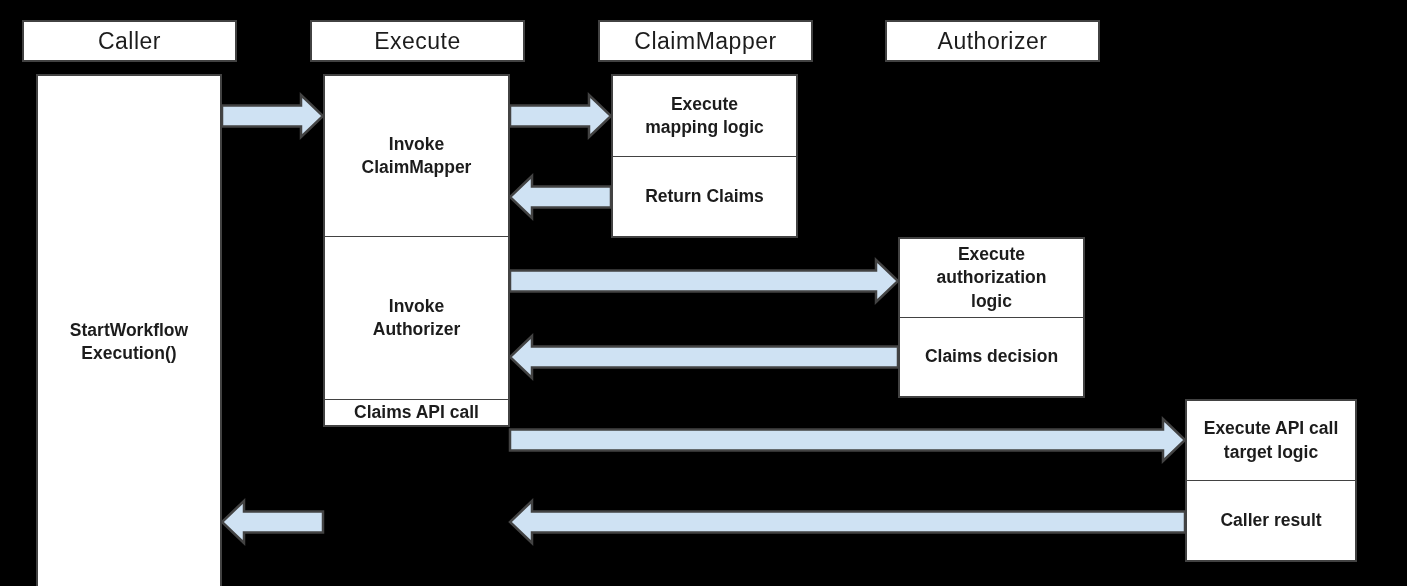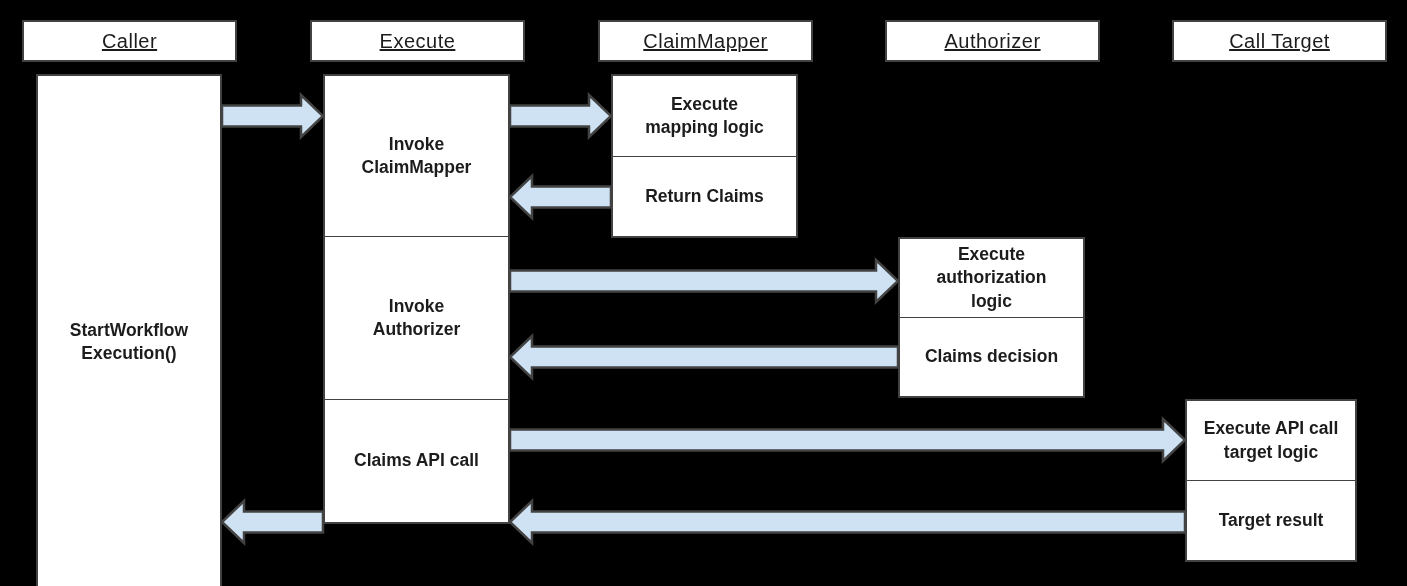--- a/index.html
+++ b/index.html
@@ -19,24 +19,23 @@
     position: absolute;
     top: 20px;
     width: 215px;
     height: 42px;
     background: var(--box-fill, #ffffff);
     border: 2px solid var(--box-border, #424242);
     box-sizing: border-box;
     display: flex;
     align-items: center;
     justify-content: center;
-    font-size: 20px;
+    font-size: 23px;
     letter-spacing: 0.5px;
     color: var(--text, #1c1c1c);
-    text-decoration: underline;
   }
   .column {
     position: absolute;
     background: var(--box-fill, #ffffff);
     border: 2px solid var(--box-border, #424242);
     box-sizing: border-box;
     display: flex;
     flex-direction: column;
   }
   .cell {
@@ -76,32 +75,29 @@
     </div>
   <div class="lane-header" style="left:310px">
       <span>Execute</span>
     </div>
   <div class="lane-header" style="left:598px">
       <span>ClaimMapper</span>
     </div>
   <div class="lane-header" style="left:885px">
       <span>Authorizer</span>
     </div>
-  <div class="lane-header" style="left:1172px">
-      <span>Call Target</span>
-    </div>
 
   <div class="column" style="left:36px;top:74px;width:186px;height:536px">
     <div class="cell" style="flex:1 1 auto">
       <span class="cell-label">StartWorkflow
 Execution()</span>
     </div>
   </div>
 
-  <div class="column" style="left:323px;top:74px;width:187px;height:450px">
+  <div class="column" style="left:323px;top:74px;width:187px;height:353px">
     <div class="cell" style="flex:0 0 160px">
       <span class="cell-label">Invoke
 ClaimMapper</span>
     </div>
     <div class="cell" style="flex:0 0 162px">
       <span class="cell-label">Invoke
 Authorizer</span>
     </div>
     <div class="cell" style="flex:1 1 auto">
       <span class="cell-label">Claims API call</span>
@@ -128,21 +124,21 @@
       <span class="cell-label">Claims decision</span>
     </div>
   </div>
 
   <div class="column" style="left:1185px;top:399px;width:172px;height:163px">
     <div class="cell" style="flex:0 0 79px">
       <span class="cell-label">Execute API call
 target logic</span>
     </div>
     <div class="cell" style="flex:1 1 auto">
-      <span class="cell-label">Target result</span>
+      <span class="cell-label">Caller result</span>
     </div>
   </div>
 
   <svg class="arrows-layer" viewBox="0 0 1407 586">
       <polygon points="222,105.5 301,105.5 301,95 323,116 301,137 301,126.5 222,126.5" fill="#cfe2f3" stroke="#434343" stroke-width="2.5" stroke-linejoin="miter"></polygon>
       <polygon points="510,105.5 589,105.5 589,95 611,116 589,137 589,126.5 510,126.5" fill="#cfe2f3" stroke="#434343" stroke-width="2.5" stroke-linejoin="miter"></polygon>
       <polygon points="611,186.5 532,186.5 532,176 510,197 532,218 532,207.5 611,207.5" fill="#cfe2f3" stroke="#434343" stroke-width="2.5" stroke-linejoin="miter"></polygon>
       <polygon points="510,270.5 876,270.5 876,260 898,281 876,302 876,291.5 510,291.5" fill="#cfe2f3" stroke="#434343" stroke-width="2.5" stroke-linejoin="miter"></polygon>
       <polygon points="898,346.5 532,346.5 532,336 510,357 532,378 532,367.5 898,367.5" fill="#cfe2f3" stroke="#434343" stroke-width="2.5" stroke-linejoin="miter"></polygon>
       <polygon points="510,429.5 1163,429.5 1163,419 1185,440 1163,461 1163,450.5 510,450.5" fill="#cfe2f3" stroke="#434343" stroke-width="2.5" stroke-linejoin="miter"></polygon>

